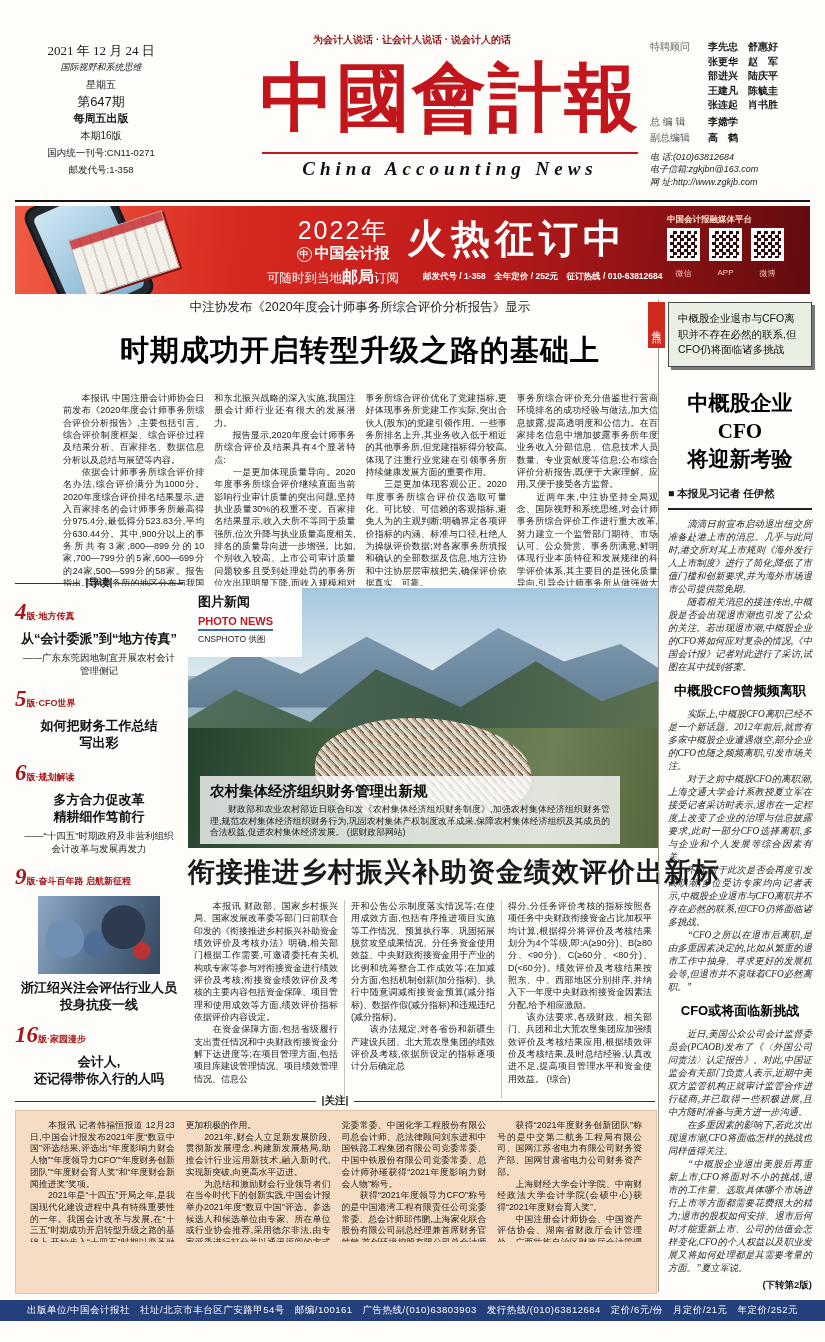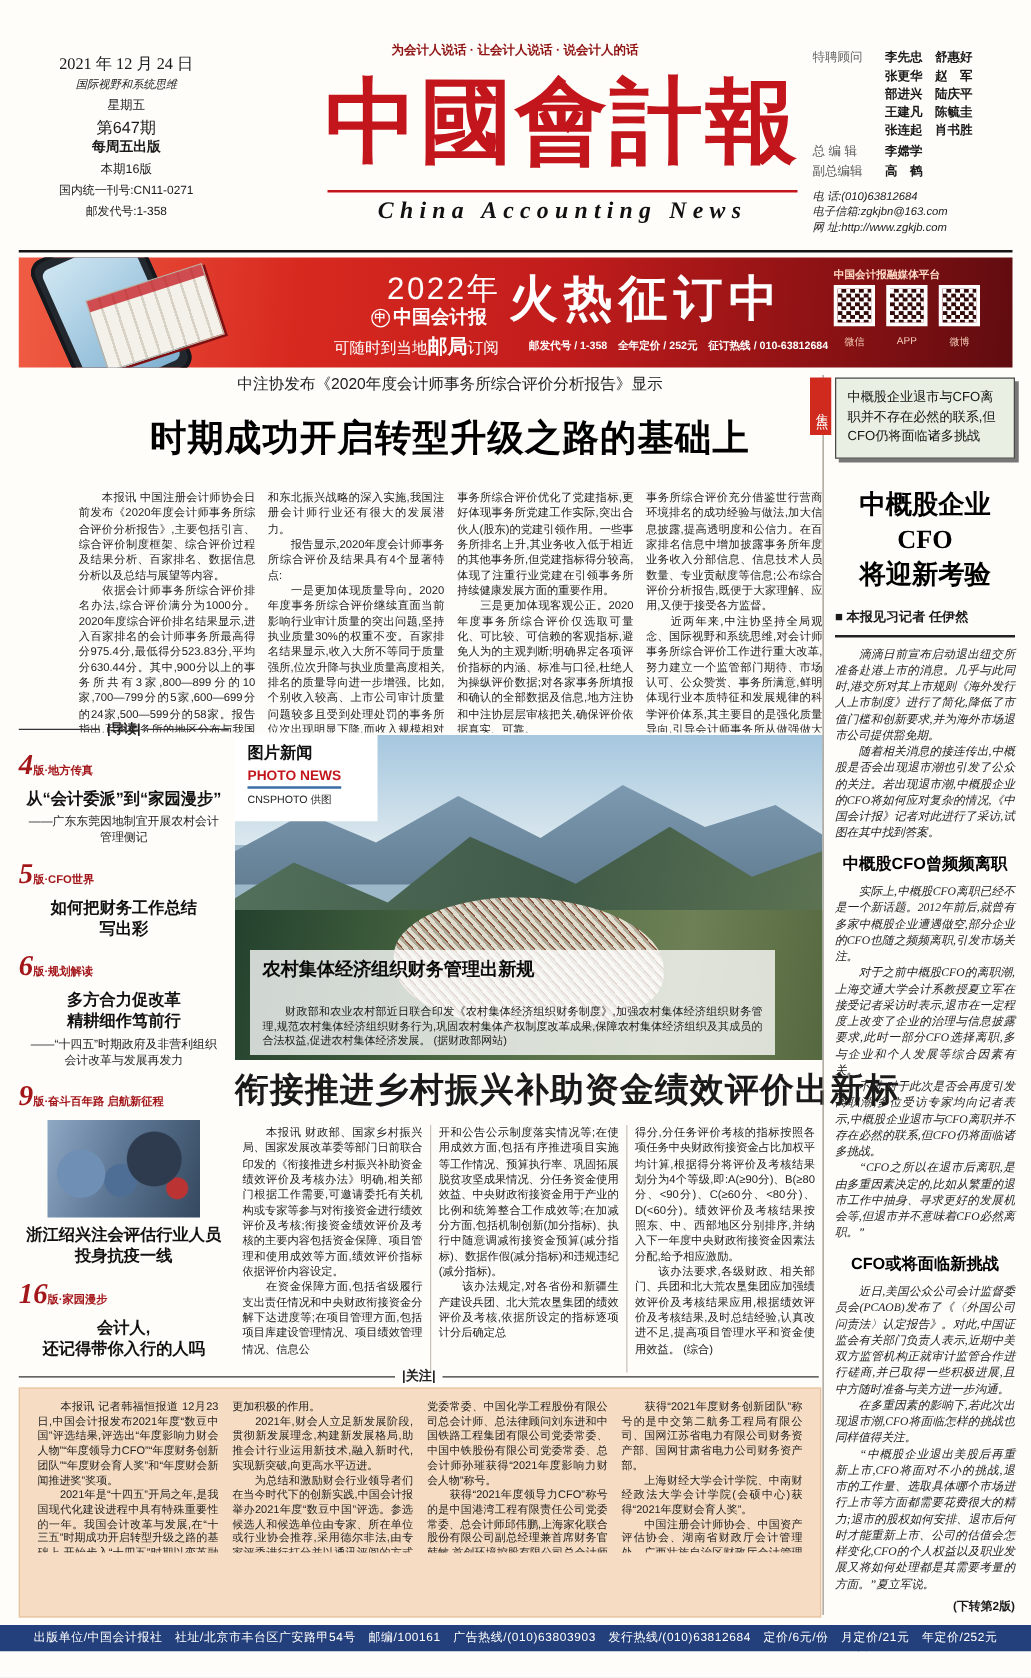--- a/index.html
+++ b/index.html
@@ -37,21 +37,21 @@
   .banner{left:15px;top:206px;width:795px;height:88px;overflow:hidden;
           background:linear-gradient(95deg,#ef5c44 0%,#d8291f 28%,#c11c1c 55%,#8e1214 80%,#600c10 100%);}
   .phone{left:28px;top:-18px;width:92px;height:128px;background:#23282e;border-radius:12px;
          transform:rotate(-24deg);box-shadow:0 0 0 3px #14171b inset;}
   .phone-screen{position:absolute;left:8px;top:10px;right:8px;bottom:10px;border-radius:6px;
          background:linear-gradient(160deg,#cfe6f2,#9cc4dd 60%,#7fb0d0);}
   .papers{left:60px;top:18px;width:96px;height:58px;transform:rotate(-18deg);
           background:repeating-linear-gradient(90deg,#f4f1ea 0 9px,#d8d2c6 9px 11px);
           box-shadow:2px 2px 0 #7e1013;border:1px solid #b9b2a6;}
   .paper-head{position:absolute;left:0;top:0;width:100%;height:9px;background:#c3161c;opacity:.75;}
-  .bn-year{left:280px;top:8px;width:120px;text-align:center;color:#fff;font-size:25px;letter-spacing:2px;}
+  .bn-year{left:268px;top:8px;width:120px;text-align:center;color:#fff;font-size:25px;letter-spacing:2px;}
   .bn-brand{left:256px;top:38px;width:144px;text-align:center;color:#fff;font-weight:bold;font-size:15px;}
   .bn-brand .logo{display:inline-block;width:13px;height:13px;border:1.5px solid #fff;border-radius:50%;
                   font-size:9px;line-height:13px;vertical-align:1px;margin-right:3px;}
   .bn-head{left:392px;top:6px;width:256px;color:#fff;font-weight:900;font-size:39px;letter-spacing:5px;
            font-family:"Liberation Serif",serif;white-space:nowrap;}
   .bn-sub{left:252px;top:61px;width:160px;color:#fff;font-size:12.5px;white-space:nowrap;}
   .bn-sub b{font-size:16px;}
   .bn-info{left:408px;top:65px;width:250px;color:#fff;font-size:8.5px;font-weight:bold;white-space:nowrap;}
   .bn-platform{left:652px;top:8px;width:135px;color:#ffd9c4;font-size:8.5px;font-weight:bold;}
   .qr-row{left:652px;top:22px;width:135px;display:flex;gap:9px;}
@@ -102,21 +102,21 @@
            background:repeating-linear-gradient(48deg,#ece7da 0 3px,#b7ae9e 3px 5px,#92543e 5px 6px);
            opacity:.92;}
   .ph-label{position:absolute;left:0;top:0;width:104px;height:64px;background:#fff;padding:5px 0 0 10px;}
   .ph-label-cn{font-size:13px;font-weight:900;color:#111;}
   .ph-label-en{font-size:11px;font-weight:900;color:#c3161c;border-bottom:2px solid #3a6ea5;
                display:inline-block;padding-bottom:2px;}
   .ph-credit{font-size:8.5px;color:#222;margin-top:3px;}
   .ph-caption{position:absolute;left:12px;bottom:4px;width:400px;background:rgba(255,255,255,.78);
               padding:6px 10px 5px 10px;}
   .ph-cap-title{font-size:14.5px;font-weight:900;color:#0a0a0a;}
-  .ph-cap-text{font-size:8.8px;line-height:11.6px;text-align:justify;margin-top:19px;white-space:pre-line;}
+  .ph-cap-text{font-size:8.8px;line-height:11.6px;text-align:justify;margin-top:3px;white-space:pre-line;}
 
   
   .h2{left:188px;top:854px;width:470px;text-align:center;font-family:"Liberation Serif",serif;
       font-weight:900;font-size:27px;letter-spacing:1px;white-space:nowrap;}
   .a2-body{left:188px;top:900px;width:470px;height:198px;gap:0;}
   .a2-body .col{padding:0 6px;}
   .a2-body .col + .col{border-left:1px solid #c9c2b8;}
 
   
   .focus-divider{left:658px;top:300px;width:1px;height:992px;background:#9a958c;}
@@ -242,21 +242,21 @@
 
   <div class="abs guide">
     <div class="sec-label">
         <span>|导读|</span>
       </div>
 
     <div class="g-item">
       <div class="g-head">
         <span class="g-num">4</span><span class="g-sec">版·地方传真</span>
       </div>
-      <div class="g-title">从“会计委派”到“家园漫步”</div>
+      <div class="g-title">从“会计委派”到“地方传真”</div>
       <div class="g-sub">——广东东莞因地制宜开展农村会计
 管理侧记</div>
     </div>
 
     <div class="g-item">
       <div class="g-head">
         <span class="g-num">5</span><span class="g-sec">版·CFO世界</span>
       </div>
       <div class="g-title">如何把财务工作总结
 写出彩</div>

